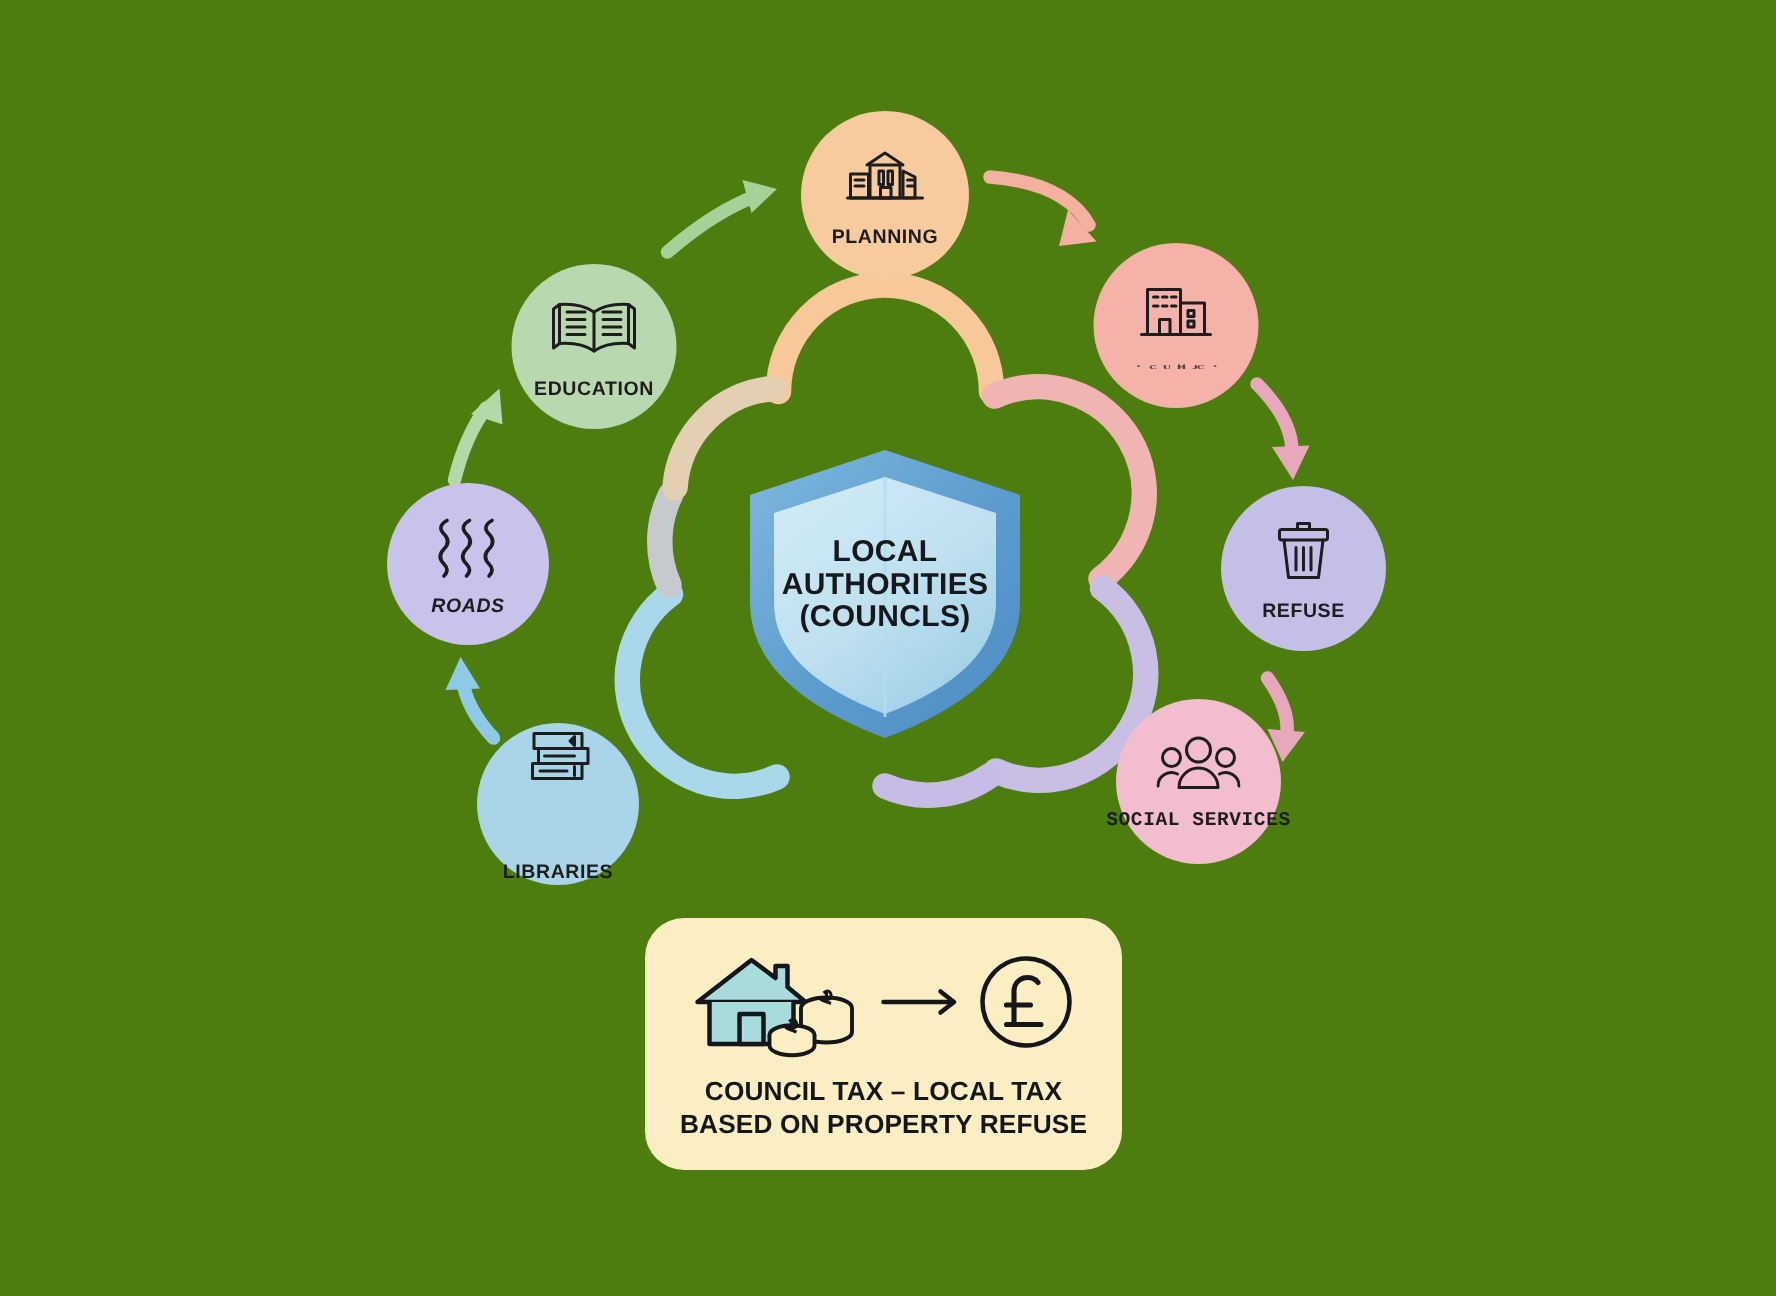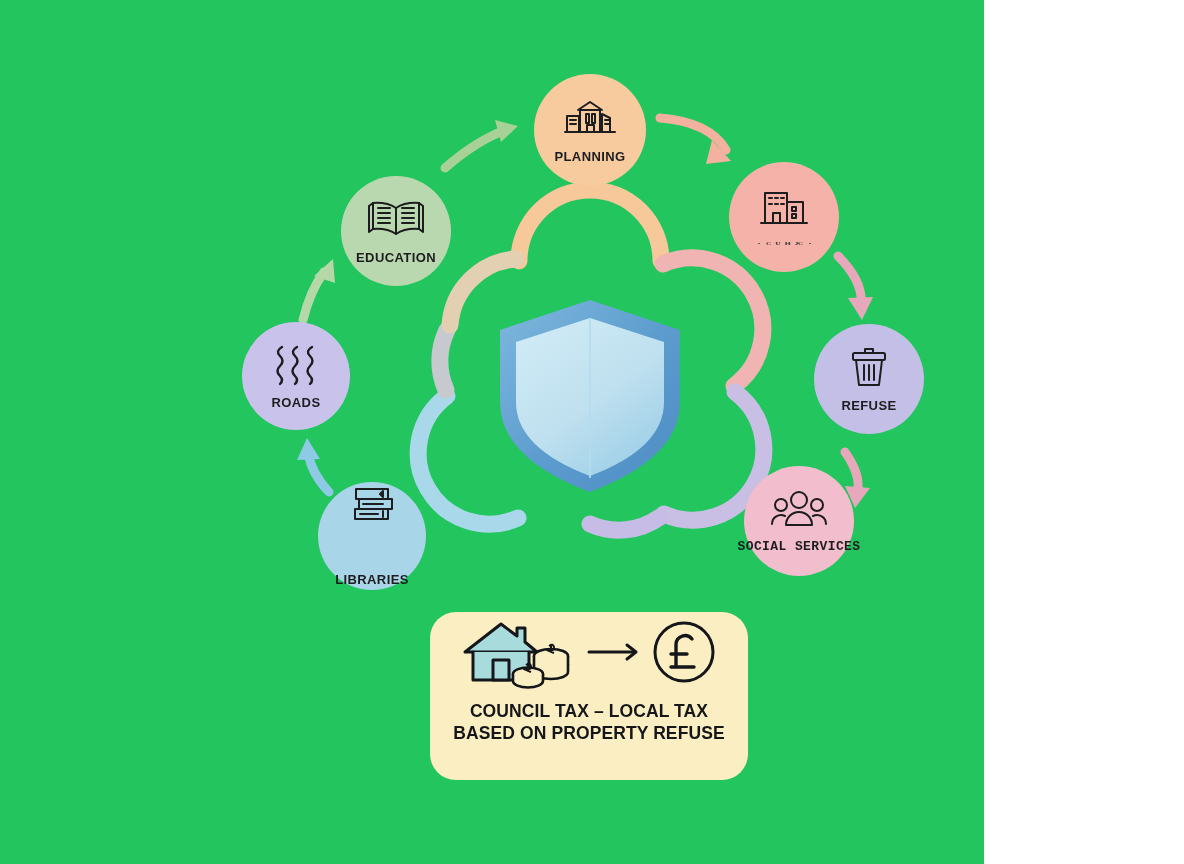--- a/index.html
+++ b/index.html
@@ -4,22 +4,22 @@
 <style>
   * { box-sizing: border-box; margin: 0; padding: 0; }
   html, body {
     width: 1184px; height: 864px;
     background: #ffffff;
     font-family: "Liberation Sans", sans-serif;
     overflow: hidden;
   }
   #stage {
     position: relative;
-    width: 984px; height: 864px;
-    background: #22c55e;
+    width: 1184px; height: 864px;
+    background: #4d7c0f;
   }
   svg.layer {
     position: absolute; left: 0; top: 0;
     width: 1184px; height: 864px;
     overflow: visible;
   }
 
   
   .node {
     position: absolute;
@@ -69,20 +69,21 @@
   
   #caption-card {
     position: absolute;
     left: 430px; top: 612px;
     width: 318px; height: 168px;
     background: #fbeec2;
     border-radius: 26px;
     display: flex;
     flex-direction: column;
     align-items: center;
+    padding-top: 16px;
   }
   #caption-text {
     margin-top: 8px;
     text-align: center;
     font-size: 17.5px;
     font-weight: 700;
     line-height: 1.28;
     letter-spacing: 0.1px;
     color: #15161a;
   }
@@ -213,21 +214,21 @@
         <rect x="12" y="14" width="33" height="10"></rect>
         <path d="M16 19 h20"></path>
         <rect x="8" y="24" width="33" height="10"></rect>
         <path d="M13 29 h18"></path>
         <path d="M36 26 v6"></path>
       </svg>
     </span>
     <span class="lbl">LIBRARIES</span>
   </div>
 
-  <div class="node" style="left:242px; top:322px; width:108px; height:108px; background:#c9c2ea;">
+  <div class="node" style="left:258px; top:322px; width:108px; height:108px; background:#c9c2ea;font-style:italic;">
     <span class="ico">
       <svg width="54" height="46" viewBox="0 0 54 46" fill="none" stroke="#1d1d1f" stroke-width="2.4" stroke-linecap="round">
         <path d="M13 5 q-7 4 -2 9 q5 5 0 10 q-5 5 0 10 q4 4 0 8"></path>
         <path d="M28 5 q-7 4 -2 9 q5 5 0 10 q-5 5 0 10 q4 4 0 8"></path>
         <path d="M43 5 q-7 4 -2 9 q5 5 0 10 q-5 5 0 10 q4 4 0 8"></path>
       </svg>
     </span>
     <span class="lbl">ROADS</span>
   </div>
 
@@ -255,20 +256,25 @@
         <linearGradient id="gInner" x1="0" y1="0" x2="0.7" y2="1">
           <stop offset="0%" stop-color="#d2ecf7"></stop>
           <stop offset="60%" stop-color="#bfe0ef"></stop>
           <stop offset="100%" stop-color="#9fd0e8"></stop>
         </linearGradient>
       </defs>
       <path d="M96 4 L186 34 v72 q0 56 -90 90 Q6 162 6 106 V34 Z" fill="url(#gOuter)"></path>
       <path d="M96 22 L170 46 v60 q0 46 -74 74 Q22 152 22 106 V46 Z" fill="url(#gInner)"></path>
       <path d="M96 22 v160" stroke="#b4dcee" stroke-width="2" fill="none" opacity="0.85"></path>
     </svg>
+    <div id="shield-text">
+      <span>LOCAL</span><br>
+      <span>AUTHORITIES</span><br>
+      <span>(COUNCLS)</span>
+    </div>
   </div>
 
   <div id="caption-card">
     <svg width="268" height="80" viewBox="0 0 268 80">
 
       <g stroke="#15161a" stroke-width="3" stroke-linejoin="round" stroke-linecap="round">
         <path d="M10 40 L46 12 L62 24 V16 h8 v14 L82 40 Z" fill="#a8dcdc"></path>
         <path d="M18 40 v28 h56 V40" fill="#a8dcdc"></path>
         <rect x="38" y="48" width="16" height="20" fill="#a8dcdc"></rect>
       </g>

